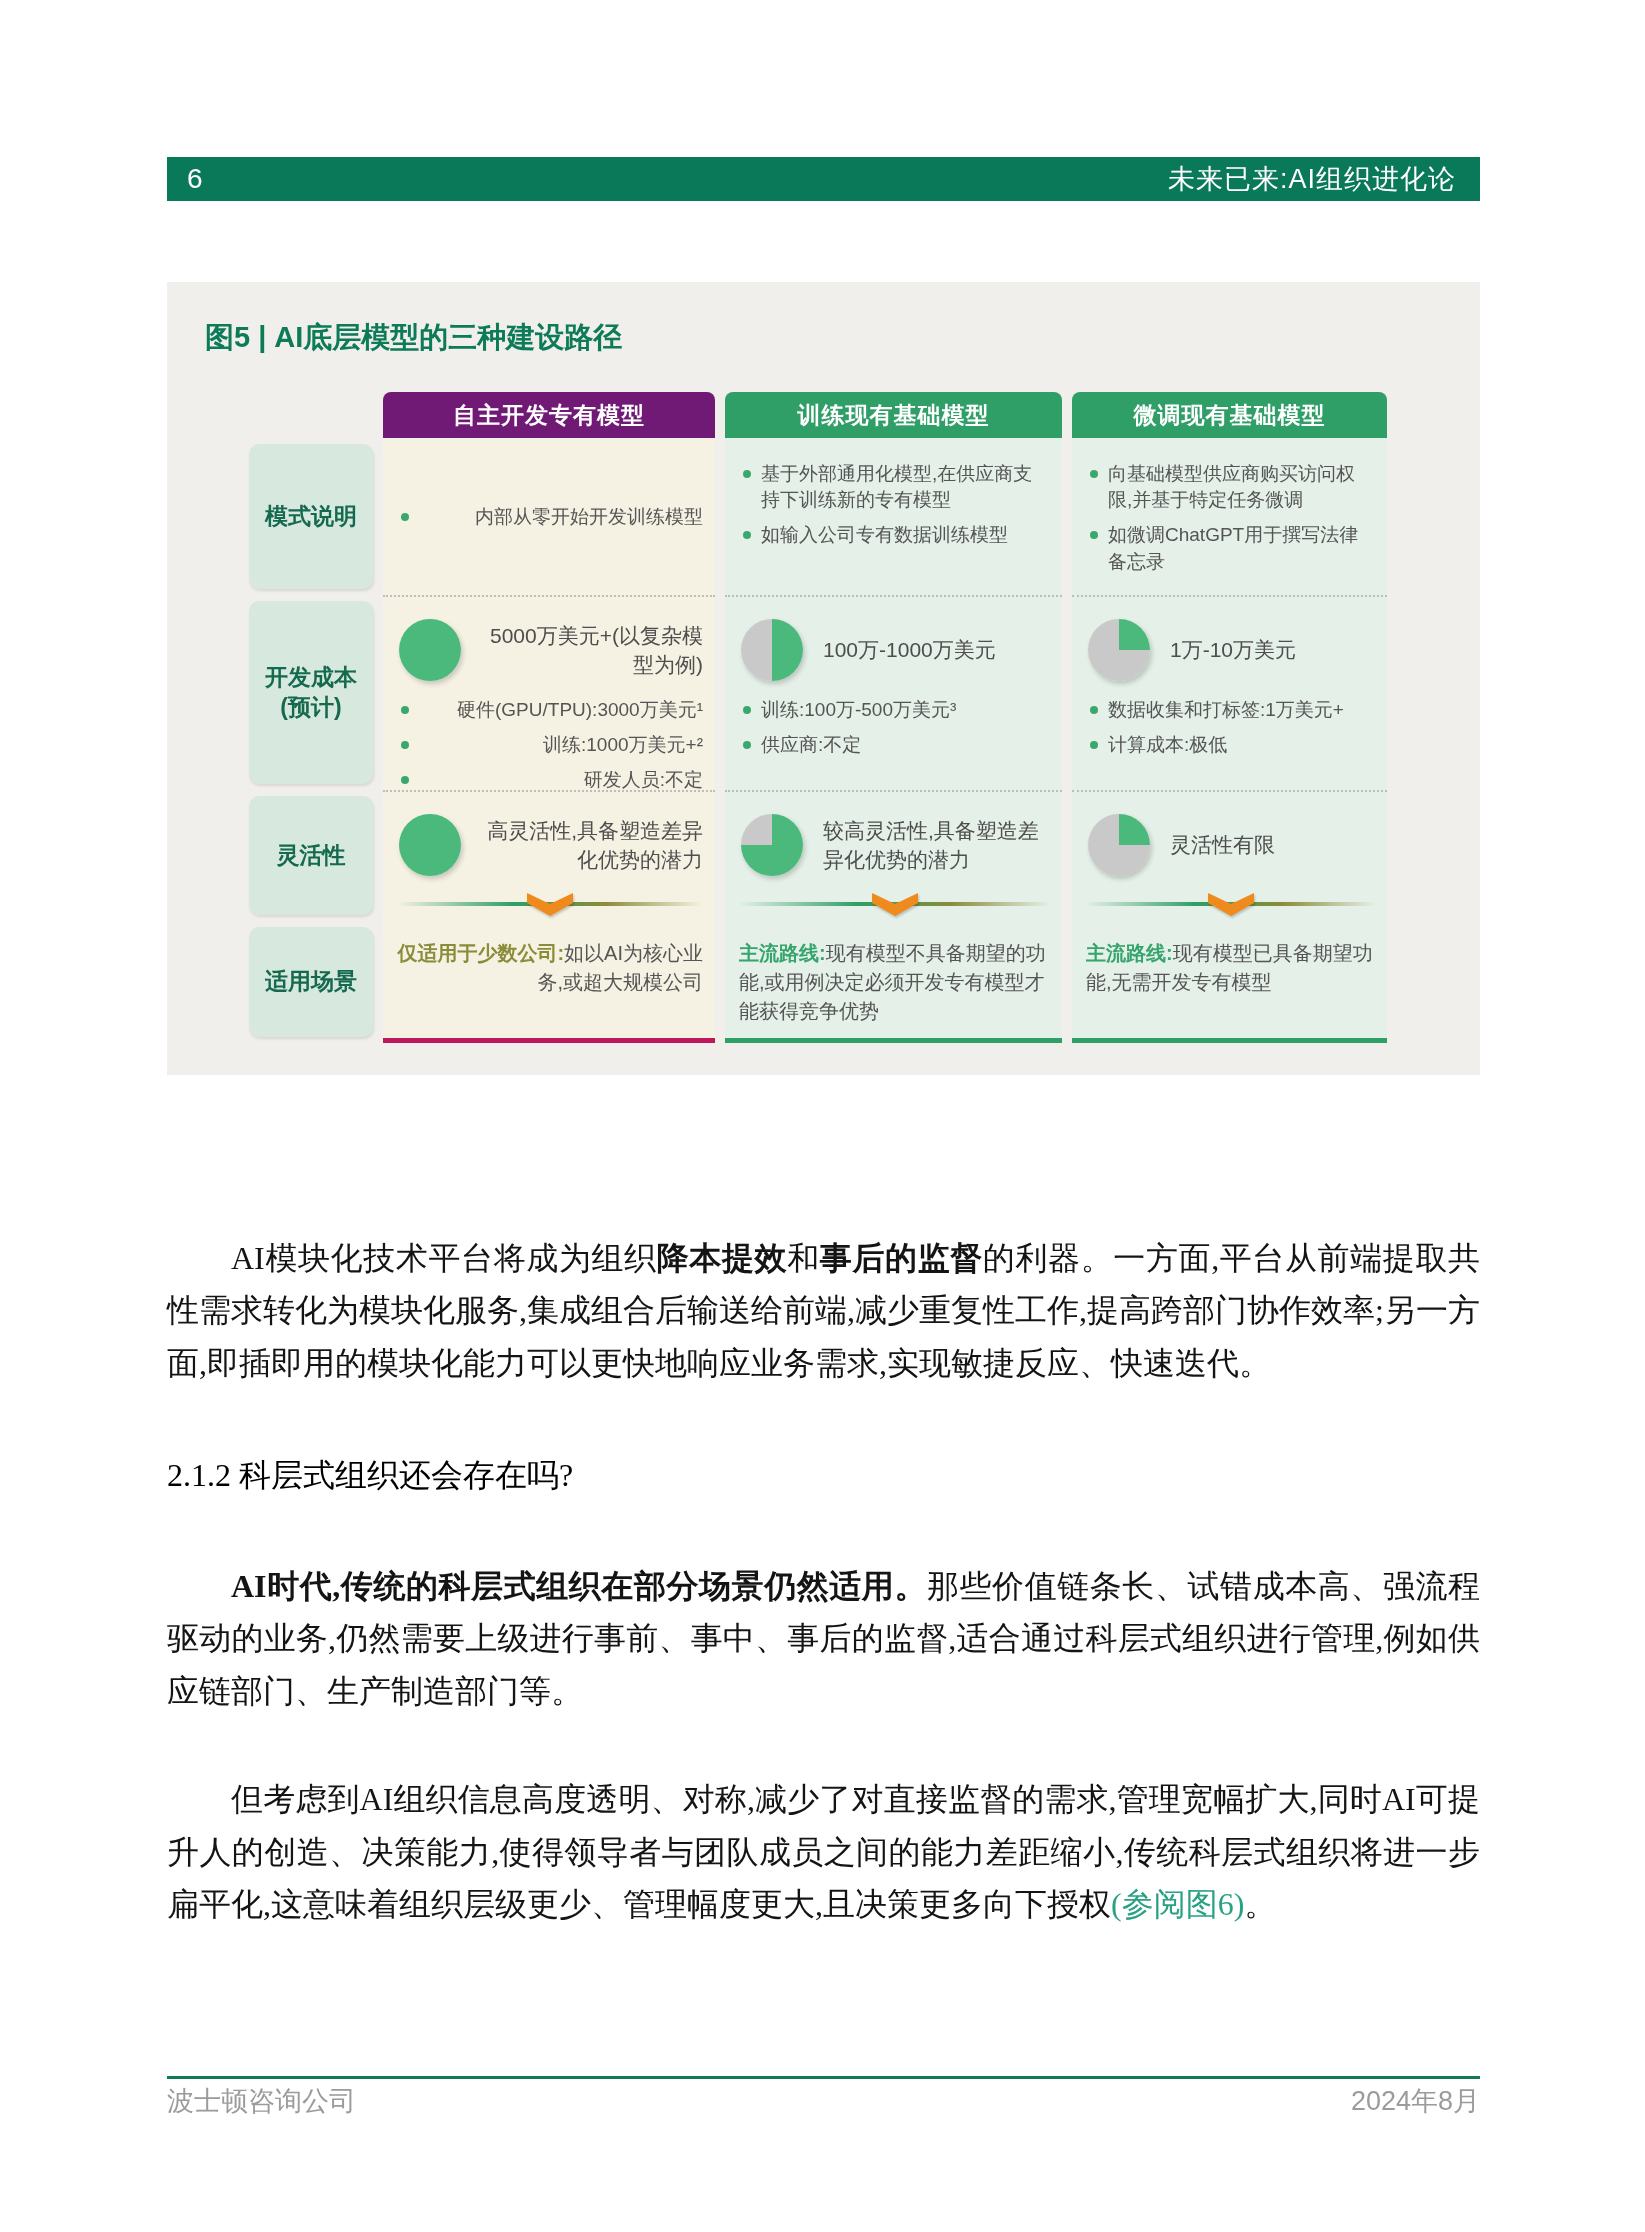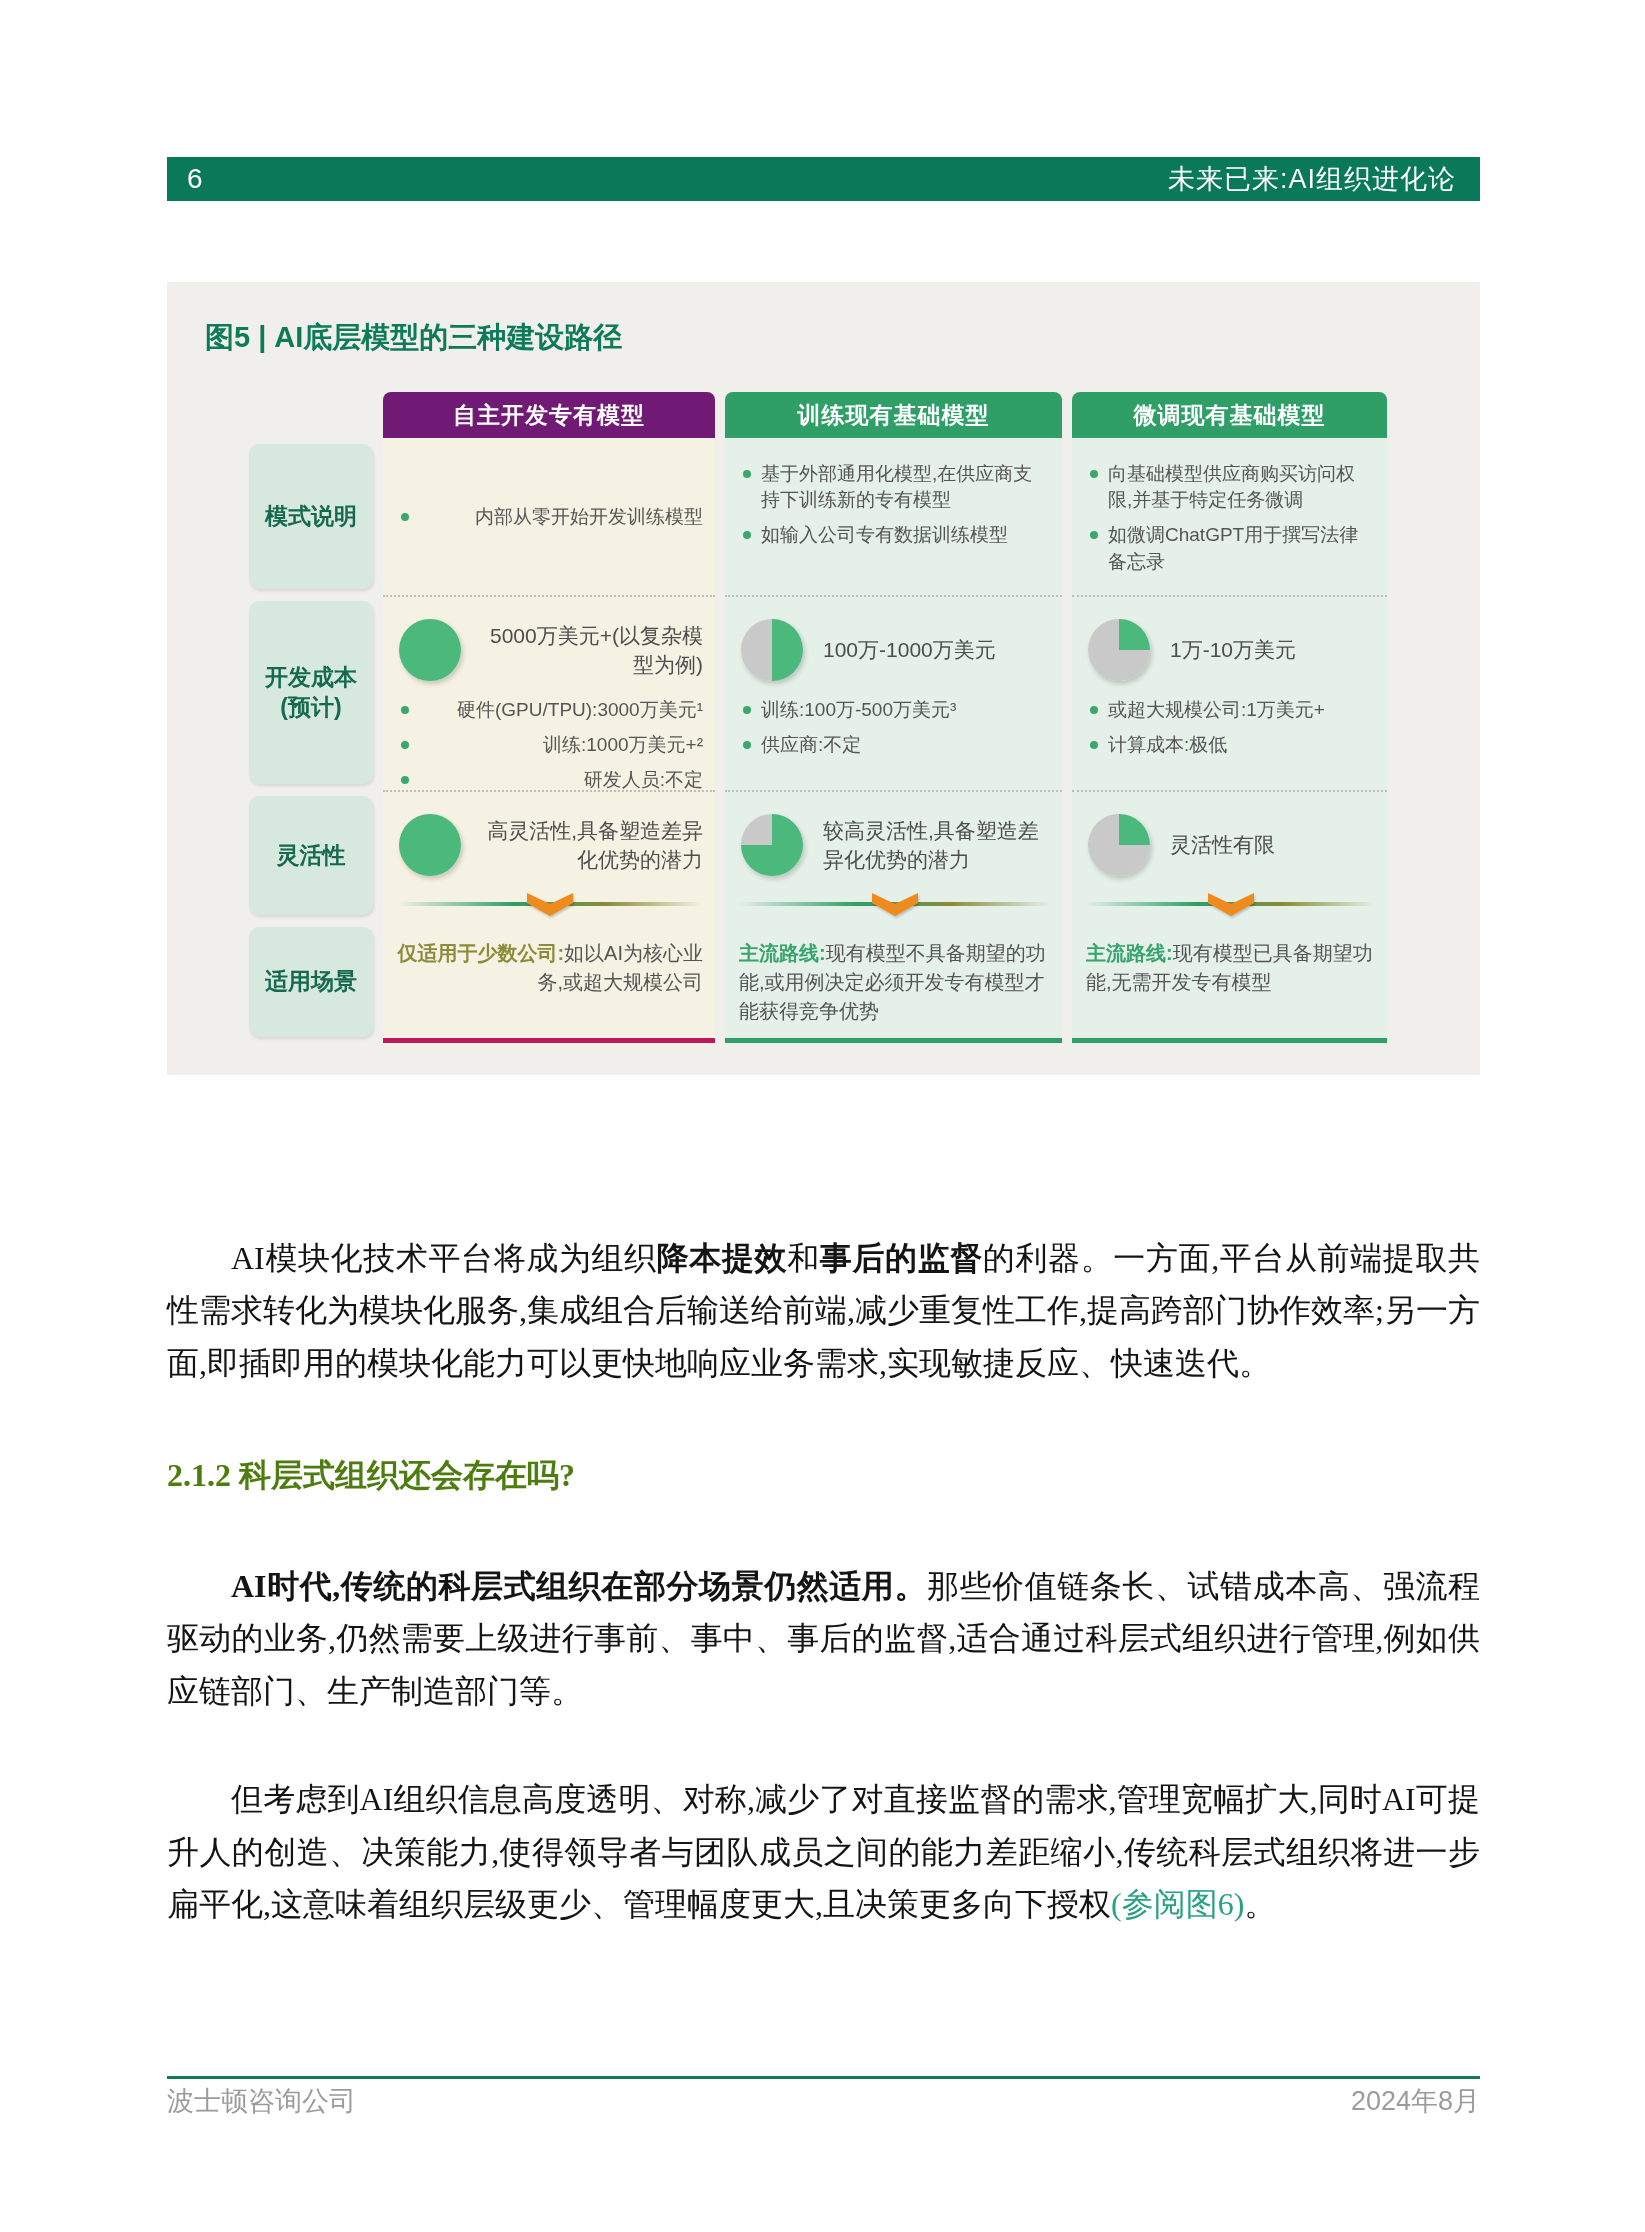--- a/index.html
+++ b/index.html
@@ -63,21 +63,21 @@
   .fnotes{margin:50px 0 0 38px;color:#8b8478;font-size:20px;line-height:1.95;}
   .fnotes .srclabel{font-weight:700;}
   .fnotes p{margin:0;}
 
   
   .bodycopy{position:absolute;left:167px;right:166px;top:1232px;
             font-family:"Liberation Serif","DejaVu Serif",serif;color:#141414;
             font-size:32px;line-height:1.64;text-align:justify;}
   .bodycopy p{margin:0;text-indent:2em;}
   .bodycopy p.p-gap{margin-top:56px;}
-  .bodycopy h3{margin:60px 0 58px 0;font-size:32px;font-weight:700;color:#4d7c0f;text-indent:0;}
+  .bodycopy h3{margin:60px 0 58px 0;font-size:32px;font-weight:400;color:#000000;text-indent:0;}
   .seg-bold{font-weight:700;}
   .seg-link{color:#2ba184;margin-top:33px;}
 
   
   .footer{position:absolute;left:167px;right:166px;top:2076px;border-top:3px solid #107a5b;
           padding-top:4px;display:flex;justify-content:space-between;color:#9b9b9b;font-size:27px;}
 </style>
 </head>
 <body>
 
@@ -143,21 +143,21 @@
             <li>训练:100万-500万美元³</li>
             <li>供应商:不定</li>
           </ul>
       </div>
       <div class="bcell bg-mint sep">
         <div class="pierow">
           <span class="pie" style="background: conic-gradient(rgb(75, 184, 124) 0deg, rgb(75, 184, 124) 25%, rgb(201, 201, 201) 25%, rgb(201, 201, 201) 100%);"></span>
           <span class="pietext">1万-10万美元</span>
         </div>
         <ul class="blist">
-            <li>或超大规模公司:1万美元+</li>
+            <li>数据收集和打标签:1万美元+</li>
             <li>计算成本:极低</li>
           </ul>
       </div>
 
       <div class="lab">
         <div class="lab-inner">灵活性</div>
       </div>
       <div class="bcell bg-cream sep flexcell">
         <div class="pierow">
           <span class="pie" style="background: conic-gradient(rgb(75, 184, 124) 0deg, rgb(75, 184, 124) 100%, rgb(201, 201, 201) 100%, rgb(201, 201, 201) 100%);"></span>

